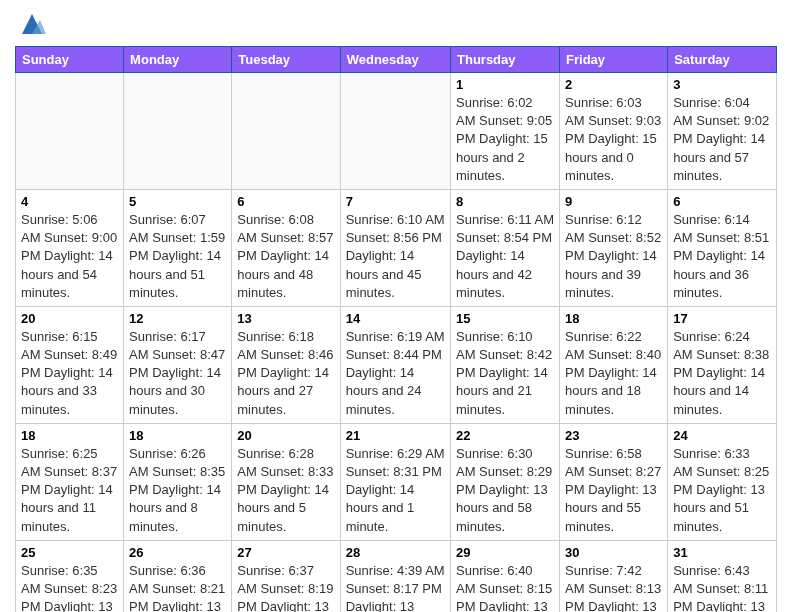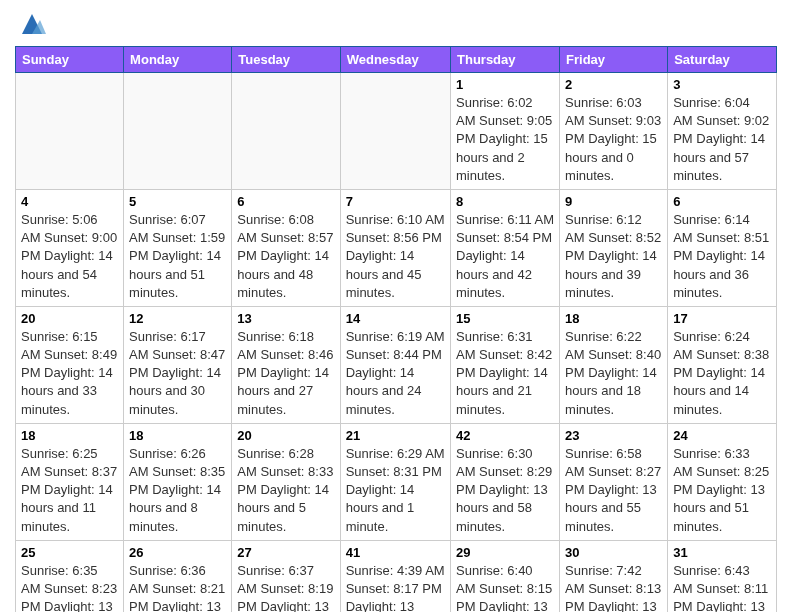--- a/index.html
+++ b/index.html
@@ -226,21 +226,21 @@
           </td>
           <td>
             <span class="day-number">14</span>
             <div class="day-info">Sunrise: 6:19 AM
 Sunset: 8:44 PM
 Daylight: 14 hours
 and 24 minutes.</div>
           </td>
           <td>
             <span class="day-number">15</span>
-            <div class="day-info">Sunrise: 6:31 AM
+            <div class="day-info">Sunrise: 6:10 AM
 Sunset: 8:42 PM
 Daylight: 14 hours
 and 21 minutes.</div>
           </td>
           <td>
             <span class="day-number">18</span>
             <div class="day-info">Sunrise: 6:22 AM
 Sunset: 8:40 PM
 Daylight: 14 hours
 and 18 minutes.</div>
@@ -276,21 +276,21 @@
 and 5 minutes.</div>
           </td>
           <td>
             <span class="day-number">21</span>
             <div class="day-info">Sunrise: 6:29 AM
 Sunset: 8:31 PM
 Daylight: 14 hours
 and 1 minute.</div>
           </td>
           <td>
-            <span class="day-number">42</span>
+            <span class="day-number">22</span>
             <div class="day-info">Sunrise: 6:30 AM
 Sunset: 8:29 PM
 Daylight: 13 hours
 and 58 minutes.</div>
           </td>
           <td>
             <span class="day-number">23</span>
             <div class="day-info">Sunrise: 6:58 AM
 Sunset: 8:27 PM
 Daylight: 13 hours
@@ -320,21 +320,21 @@
 and 45 minutes.</div>
           </td>
           <td>
             <span class="day-number">27</span>
             <div class="day-info">Sunrise: 6:37 AM
 Sunset: 8:19 PM
 Daylight: 13 hours
 and 41 minutes.</div>
           </td>
           <td>
-            <span class="day-number">41</span>
+            <span class="day-number">28</span>
             <div class="day-info">Sunrise: 4:39 AM
 Sunset: 8:17 PM
 Daylight: 13 hours
 and 38 minutes.</div>
           </td>
           <td>
             <span class="day-number">29</span>
             <div class="day-info">Sunrise: 6:40 AM
 Sunset: 8:15 PM
 Daylight: 13 hours

